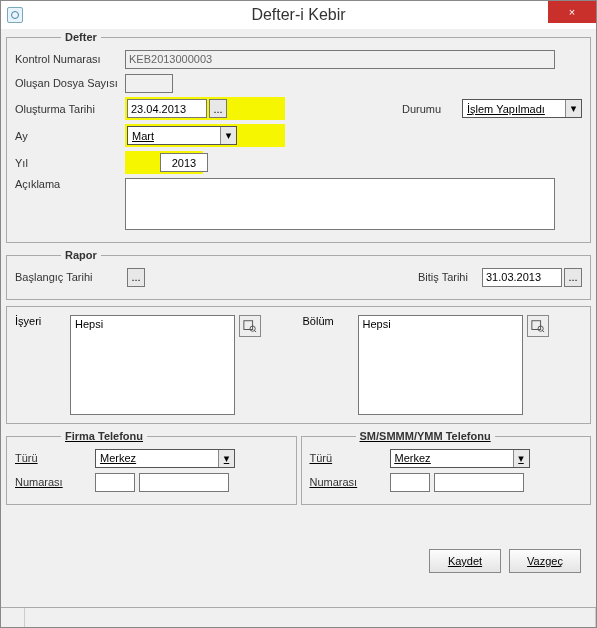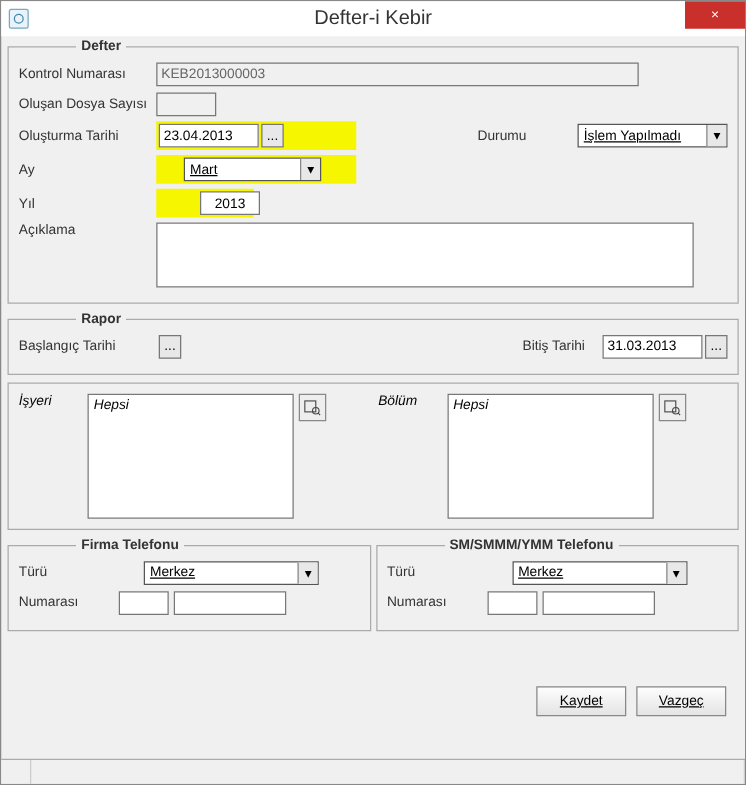--- a/index.html
+++ b/index.html
@@ -18,39 +18,39 @@
 
   .row { display:flex; align-items:center; margin-bottom:4px; min-height:20px; }
   .lbl { width:110px; color:#333; }
   .lbl2 { width:90px; color:#333; }
   input.txt { height:19px; border:1px solid #777; background:#fff; padding:1px 3px; font-size:11px; }
   input.txt.ro { background:#f0f0f0; color:#666; }
   .date-wrap { display:flex; align-items:center; }
   .date-wrap .txt { width:80px; }
   .mini-btn { width:18px; height:19px; border:1px solid #777; background:#e8e8e8; margin-left:2px; display:flex; align-items:center; justify-content:center; cursor:pointer; font-size:10px; }
 
-  .combo { display:flex; align-items:center; height:19px; border:1px solid #555; background:#fff;margin-left:20px; }
+  .combo { display:flex; align-items:center; height:19px; border:1px solid #555; background:#fff; }
   .combo span { flex:1; padding:1px 4px; white-space:nowrap; overflow:hidden; text-decoration:underline;}
   .combo .arr { width:16px; height:100%; display:flex; align-items:center; justify-content:center; background:#e8e8e8; border-left:1px solid #888; cursor:pointer; }
 
   .yellow-block { background:#f6f600; padding:2px 2px 2px 2px; display:inline-flex; align-items:center; }
   .ylw-wide { width:160px; display:flex; }
 
   textarea.desc { width:430px; height:52px; resize:none; border:1px solid #777; padding:2px 4px; font-family:inherit; font-size:12px; background:#fff; }
 
-  .panel { border:1px solid #aaa; background:#f0f0f0; padding:8px; margin-bottom:6px;font-style:italic; }
+  .panel { border:1px solid #aaa; background:#f0f0f0; padding:8px; margin-bottom:6px; }
 
   .dual { display:flex; gap:8px; }
   .half { flex:1; }
 
   .list-box { width:165px; height:100px; border:1px solid #777; background:#fff; padding:2px 4px; font-size:11px; overflow:auto; }
   .ico-btn { width:22px; height:22px; border:1px solid #888; background:#eee; display:flex; align-items:center; justify-content:center; cursor:pointer; margin-left:4px; }
   .ico-btn svg{width:14px;height:14px;}
 
-  .phone-panels { display:flex; gap:4px; }
+  .phone-panels { display:flex; gap:4px;text-decoration:underline; }
   fieldset.phone { flex:1; }
 
   .btn-row { display:flex; justify-content:flex-end; gap:8px; padding:6px 10px; }
   button.stdbtn { height:24px; min-width:72px; border:1px solid #888; background:linear-gradient(#fdfdfd,#e4e4e4); cursor:pointer; padding:2px 10px; font-size:11px; text-decoration:underline; }
 
   .statusbar { position:absolute; left:0; right:0; bottom:0; height:20px; border-top:1px solid #aaa; background:#f0f0f0; display:flex; }
   .statusbar div{border-right:1px solid #ccc;}
 </style>
 </head>
 <body>
@@ -65,21 +65,21 @@
       </div>
   </div>
 
   <div class="content">
 
     <fieldset>
       <legend>Defter</legend>
 
       <div class="row">
         <span class="lbl">Kontrol Numarası</span>
-        <input class="txt ro" style="width: 386px;" readonly="" value="KEB2013000003">
+        <input class="txt ro" style="width: 430px;" readonly="" value="KEB2013000003">
       </div>
 
       <div class="row">
         <span class="lbl">Oluşan Dosya Sayısı</span>
         <input class="txt ro" style="width: 48px;" readonly="" value="">
       </div>
 
       <div class="row">
         <span class="lbl">Oluşturma Tarihi</span>
         <span class="yellow-block ylw-wide">

